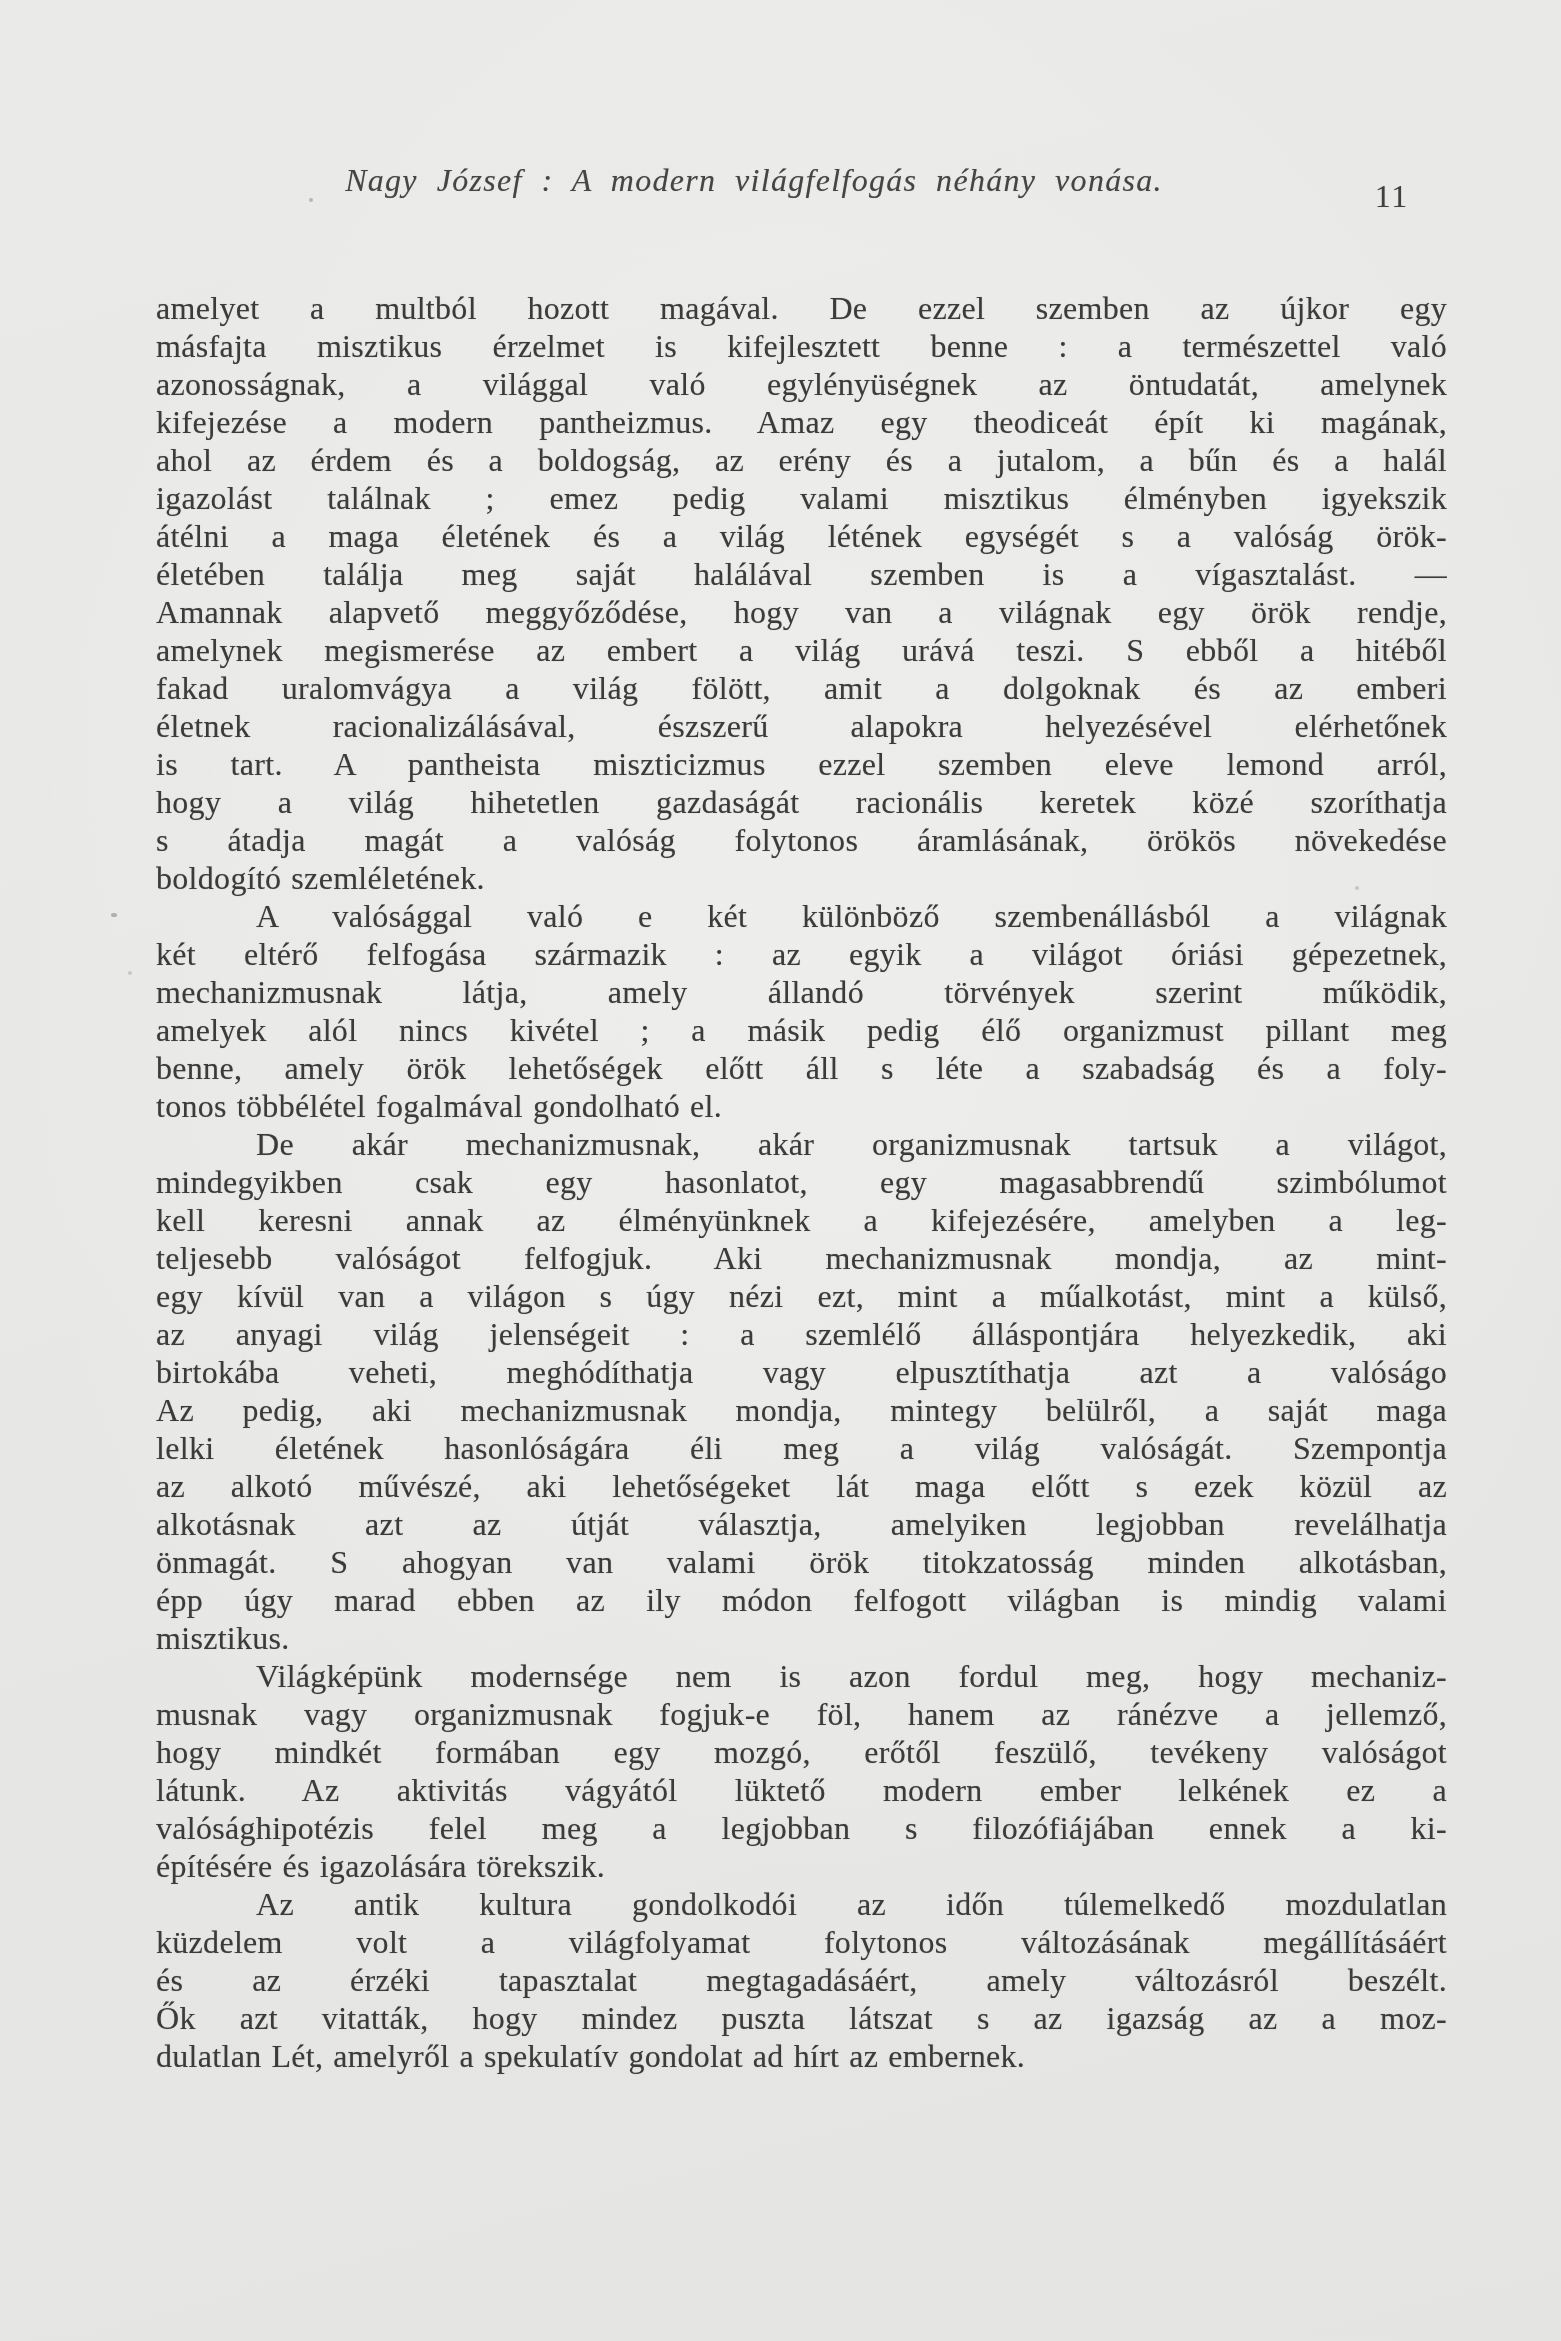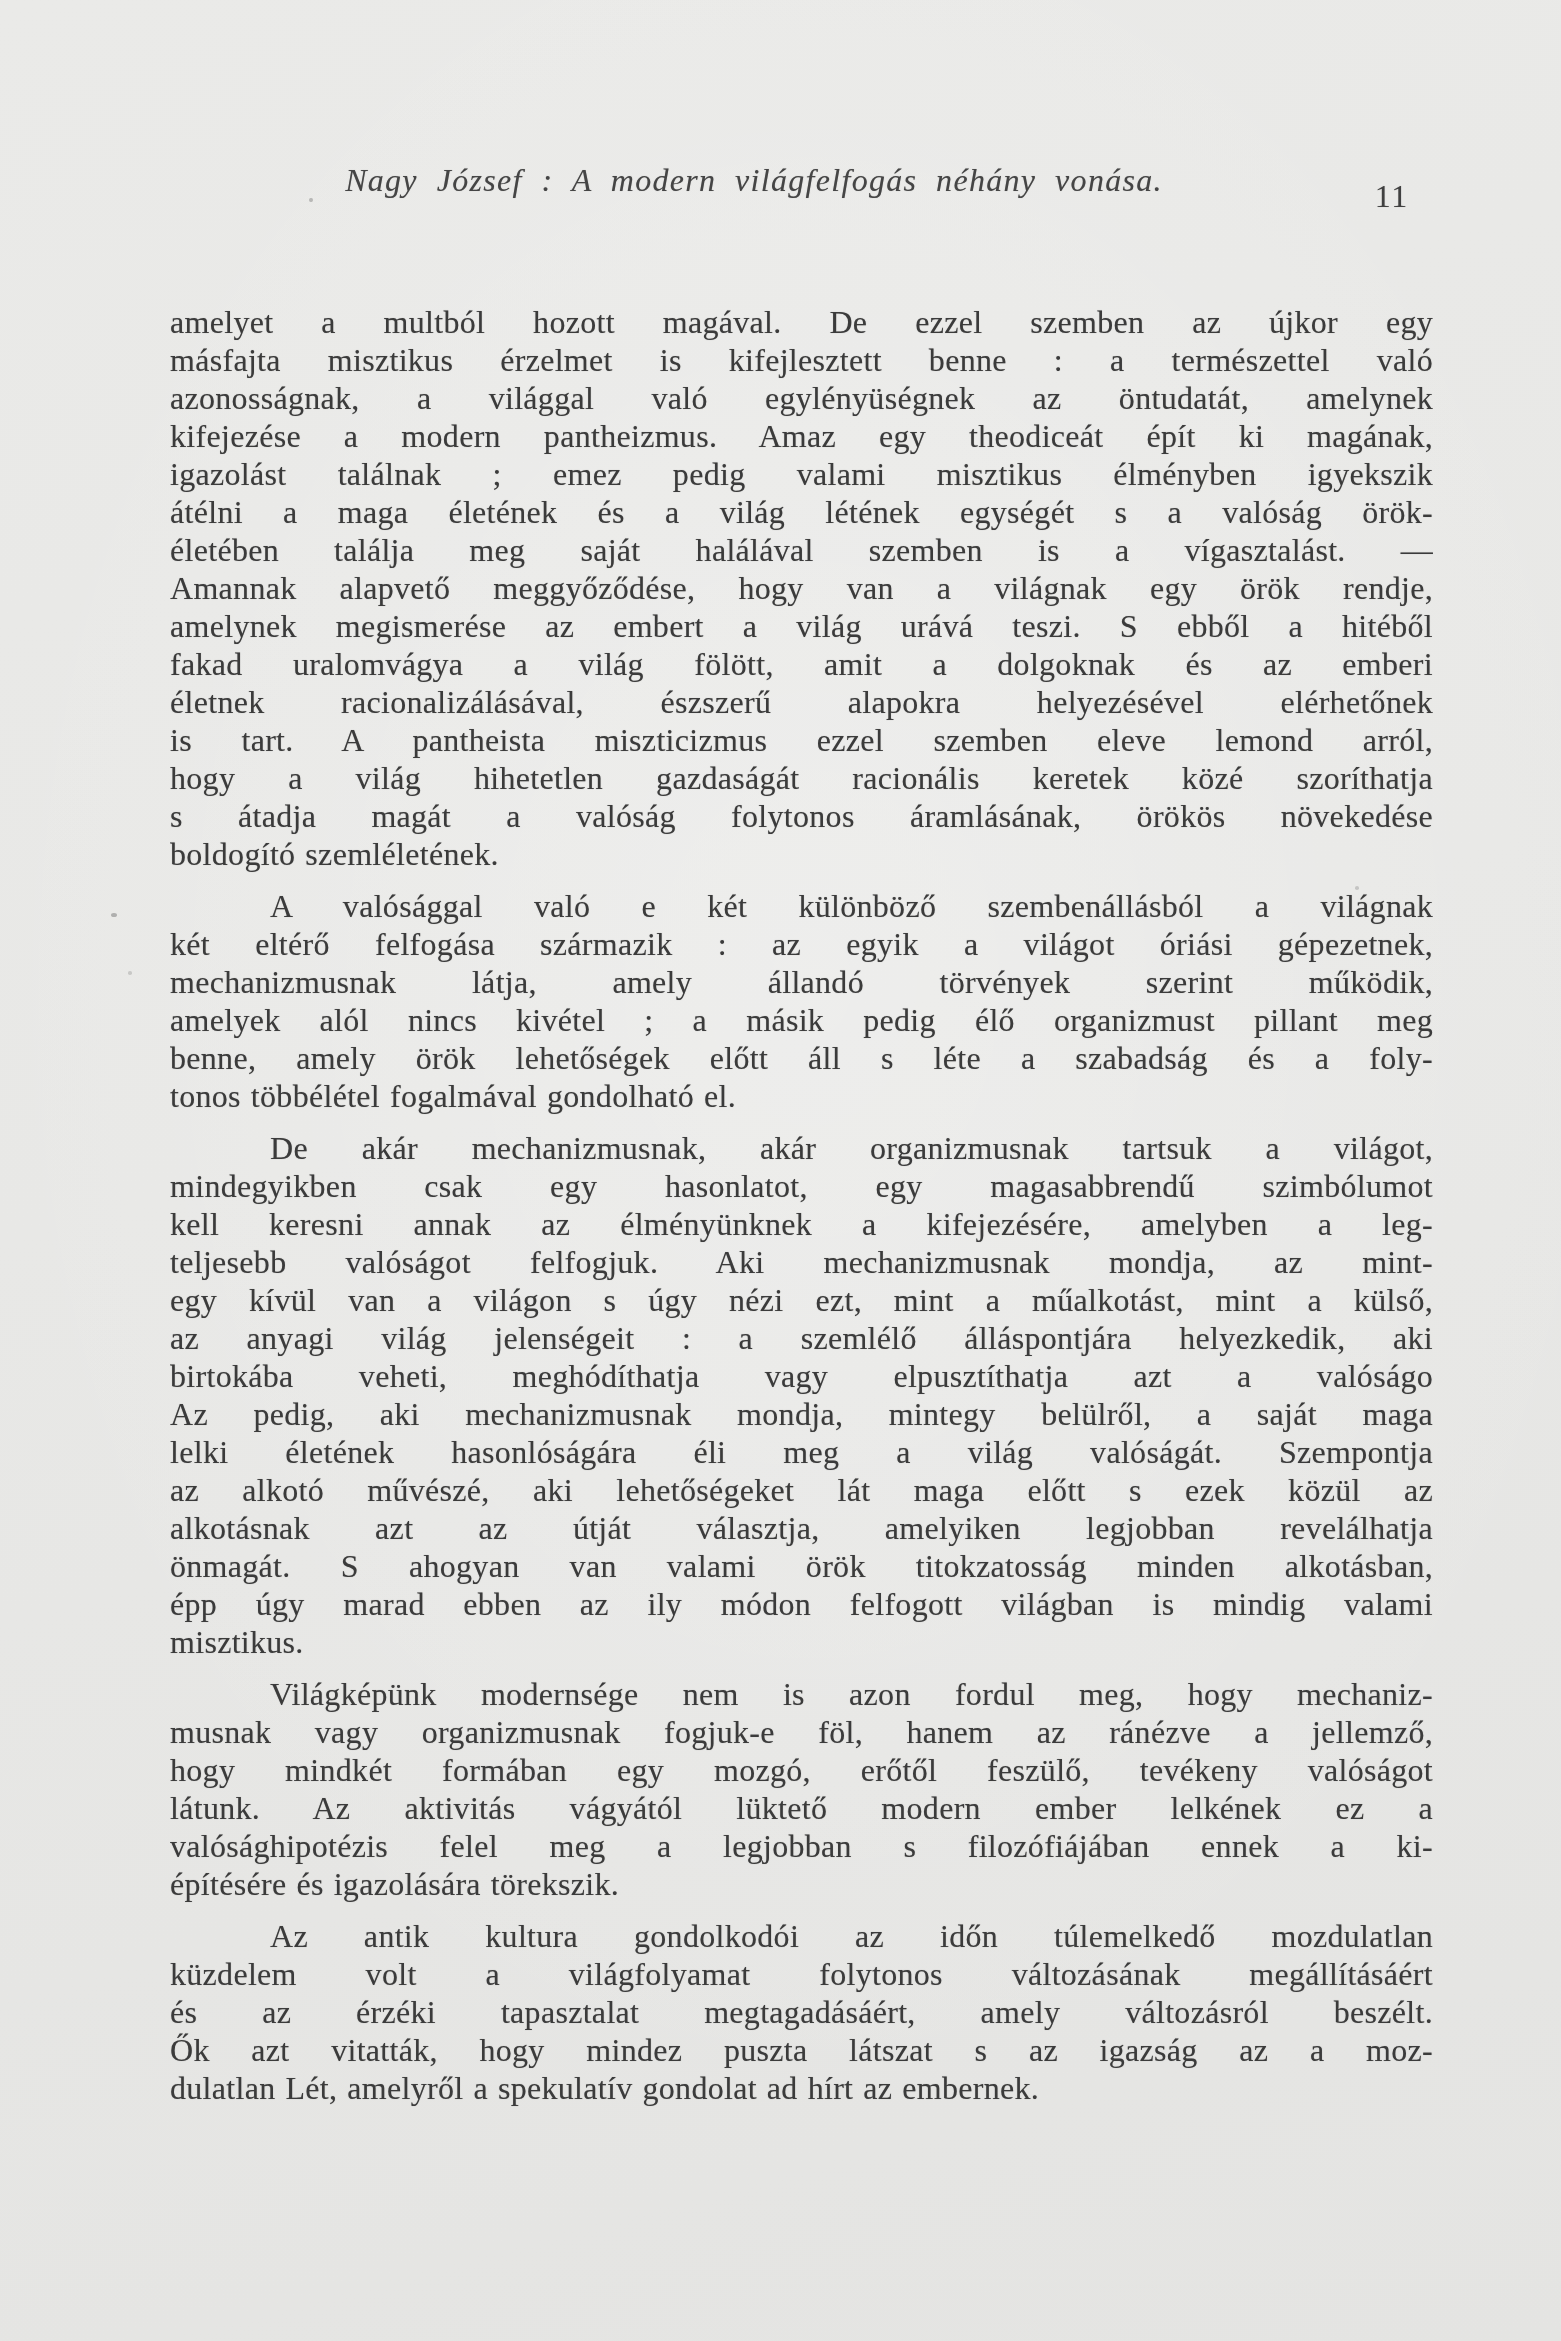--- a/index.html
+++ b/index.html
@@ -66,21 +66,21 @@
     top: 289px;
     left: 156px;
     width: 1291px;
     font-size: 32px;
     line-height: 38px;
     letter-spacing: 0.3px;
     word-spacing: 1.7px;
     color: #3b3b3b;
     text-shadow: 0 0 0.9px rgba(60,60,60,0.4);
   }
-  .paragraph { margin: 14px; }
+  .paragraph { margin: 0; }
   .line {
     height: 38px;
     overflow: hidden;
     text-align: justify;
     text-align-last: justify;
     -moz-text-align-last: justify;
   }
   .line.first-indented { text-indent: 100px; }
   .line.last {
     text-align: right;
@@ -102,20 +102,21 @@
     <div class="running-title">Nagy József : A modern világfelfogás néhány vonása.</div>
     <div class="page-number">11</div>
   </header>
 
   <main class="text-body">
       <div class="paragraph">
         <div class="line">amelyet a multból hozott magával. De ezzel szemben az újkor egy</div>
         <div class="line">másfajta misztikus érzelmet is kifejlesztett benne : a természettel való</div>
         <div class="line">azonosságnak, a világgal való egylényüségnek az öntudatát, amelynek</div>
         <div class="line">kifejezése a modern pantheizmus. Amaz egy theodiceát épít ki magának,</div>
+        <div class="line">ahol az érdem és a boldogság, az erény és a jutalom, a bűn és a halál</div>
         <div class="line">igazolást találnak ; emez pedig valami misztikus élményben igyekszik</div>
         <div class="line">átélni a maga életének és a világ létének egységét s a valóság örök-</div>
         <div class="line">életében találja meg saját halálával szemben is a vígasztalást. —</div>
         <div class="line">Amannak alapvető meggyőződése, hogy van a világnak egy örök rendje,</div>
         <div class="line">amelynek megismerése az embert a világ urává teszi. S ebből a hitéből</div>
         <div class="line">fakad uralomvágya a világ fölött, amit a dolgoknak és az emberi</div>
         <div class="line">életnek racionalizálásával, észszerű alapokra helyezésével elérhetőnek</div>
         <div class="line">is tart. A pantheista miszticizmus ezzel szemben eleve lemond arról,</div>
         <div class="line">hogy a világ hihetetlen gazdaságát racionális keretek közé szoríthatja</div>
         <div class="line">s átadja magát a valóság folytonos áramlásának, örökös növekedése</div>

